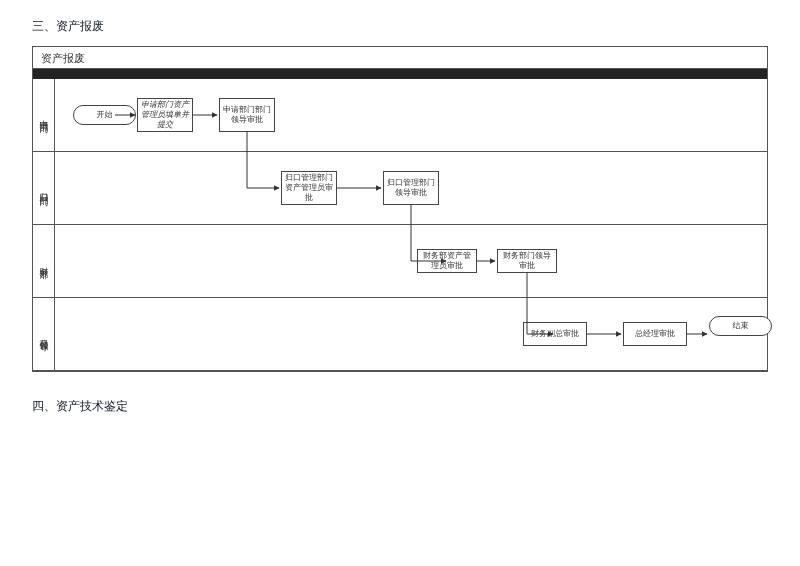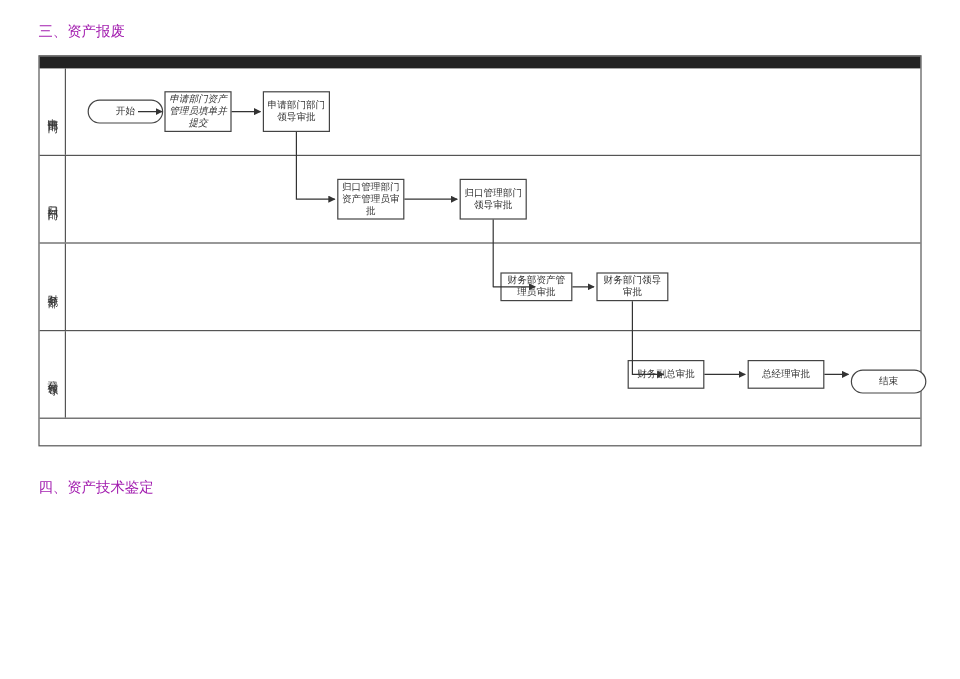--- a/index.html
+++ b/index.html
@@ -15,21 +15,21 @@
     position: relative;
   }
   .page {
     position: relative;
     width: 800px;
     height: 566px;
   }
   .heading {
     position: absolute;
     font-size: 12px;
-    color: #a21caf;
+    color: #0f172a;
   }
   .h1 { left: 32px; top: 18px; }
   .h2 { left: 32px; top: 398px; }
 
   .diagram-outer {
     position: absolute;
     left: 32px;
     top: 46px;
     width: 736px;
     height: 326px;
@@ -114,20 +114,21 @@
   }
 </style>
 </head>
 <body>
 
 <div class="page">
 
   <div class="heading h1">三、资产报废</div>
 
   <div class="diagram-outer">
+    <div class="title-row">资产报废</div>
     <div class="black-band"></div>
 
     <div class="lanes">
 
       <div class="lane lane-0">
         <div class="lane-label">
           <span>申请部门</span>
         </div>
         <div class="node terminator" style="left:40px; top:26px;">开始</div>
         <div class="node proc" style="left:104px; top:19px;font-style:italic;">申请部门资产管理员填单并提交</div>
@@ -149,21 +150,21 @@
         <div class="node proc" style="left:384px; top:24px; height:24px; width:60px;">财务部资产管理员审批</div>
         <div class="node proc" style="left:464px; top:24px; height:24px; width:60px;">财务部门领导审批</div>
       </div>
 
       <div class="lane lane-3">
         <div class="lane-label">
           <span>公司领导</span>
         </div>
         <div class="node proc-wide" style="left:490px; top:24px;">财务副总审批</div>
         <div class="node proc-wide" style="left:590px; top:24px;">总经理审批</div>
-        <div class="node terminator" style="left:676px; top:32px;">结束</div>
+        <div class="node terminator" style="left:676px; top:18px;">结束</div>
       </div>
 
       <svg class="connectors" viewBox="0 0 734 292">
         <defs>
           <marker id="arrow" viewBox="0 0 10 10" refX="9" refY="5" markerWidth="6" markerHeight="6" orient="auto-start-reverse">
             <path d="M 0 0 L 10 5 L 0 10 z" fill="#333"></path>
           </marker>
         </defs>
         <g stroke="#333" stroke-width="1" fill="none">
 

